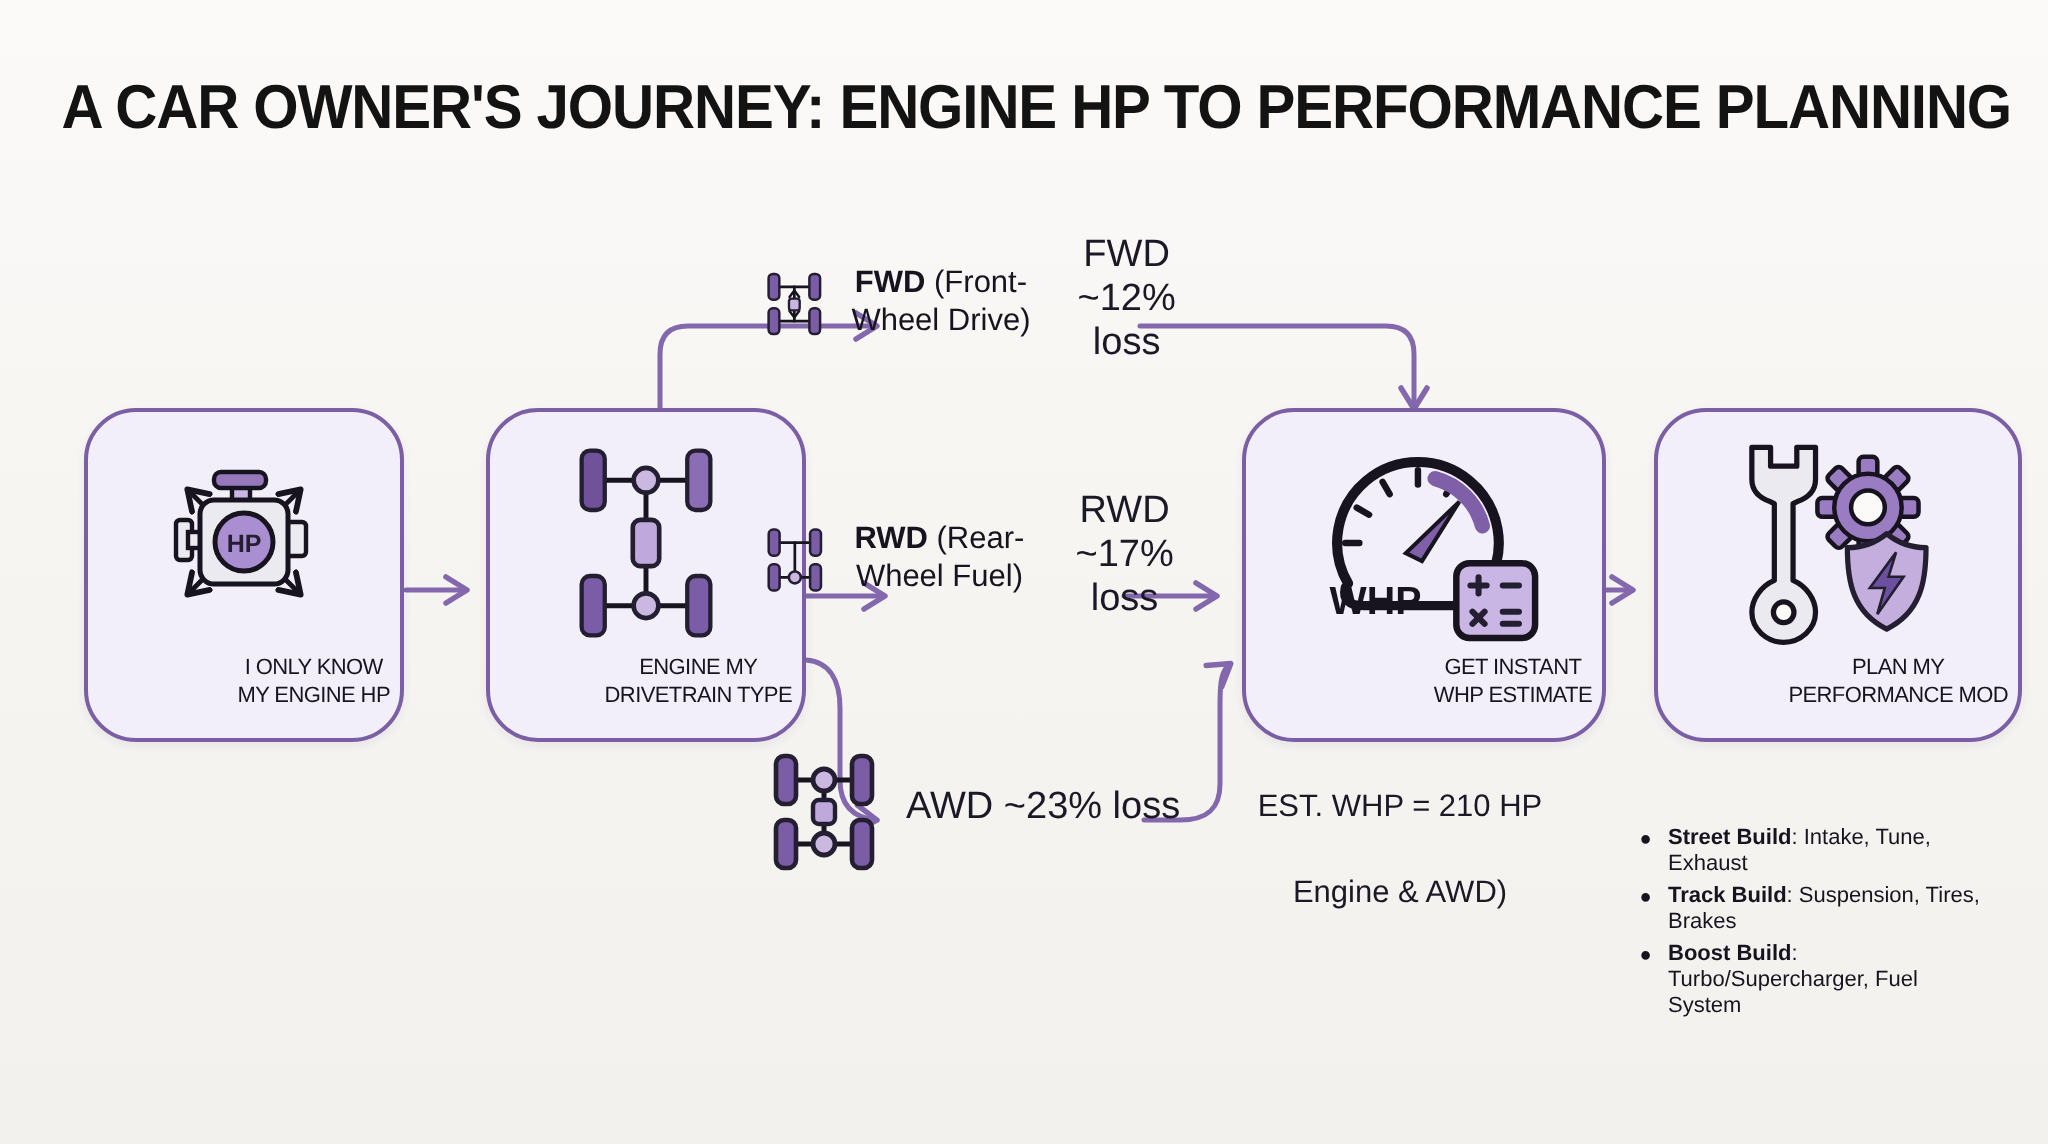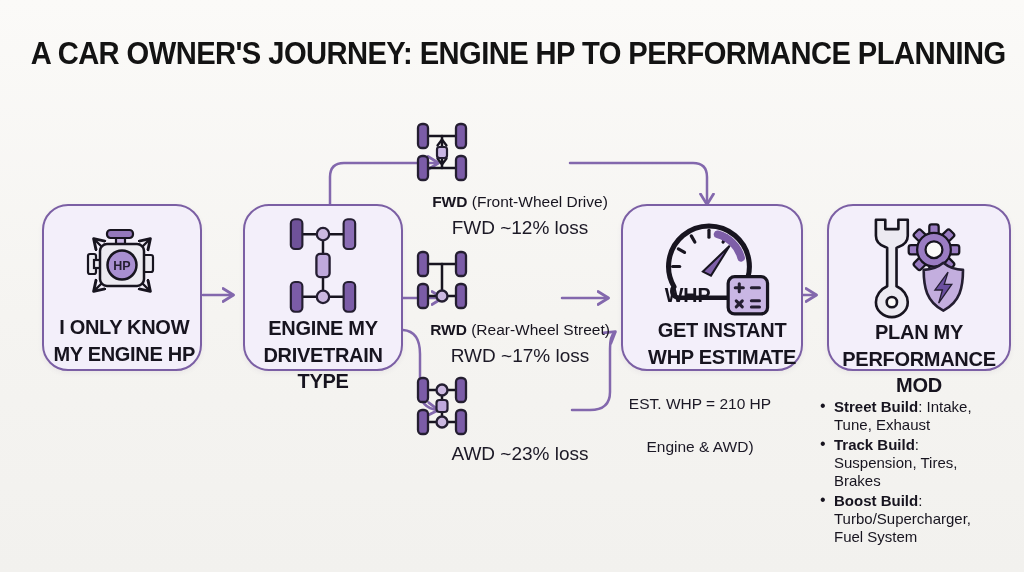--- a/index.html
+++ b/index.html
@@ -16,37 +16,37 @@
   }
   .connectors { position:absolute; left:0; top:0; pointer-events:none; }
   .node {
     position:absolute; top:204px; height:167px; box-sizing:border-box;
     background:#f3effa; border:2.5px solid #7b5fa4; border-radius:26px;
     display:flex; flex-direction:column; align-items:flex-end;
     padding:10px 5px 13px; box-shadow:0 2px 5px rgba(80,60,120,0.07);
   }
   .icon-box { flex:1; display:flex; align-items:center; justify-content:center; width:100%; }
   .node-label {
-    font-weight:bold; font-size:20px; line-height:1.33; text-align:center;
+    font-weight:normal; font-size:11px; line-height:1.33; text-align:center;
     letter-spacing:-0.3px; color:#17141f;
   }
   .caption {
     position:absolute; text-align:center; font-size:15.5px; line-height:1.38;
     color:#1c1926;
   }
   .branch {
-    position:absolute; left:410px; width:220px; display:flex;
-    flex-direction:column; gap:9px;
+    position:absolute; left:380px; width:220px; display:flex;
+    flex-direction:row; align-items:center; gap:9px;
   }
   .branch-label { font-size:15.5px; text-align:center; color:#17141f; line-height:1.2; }
   .branch-label .b { font-weight:bold; }
   .branch-loss { font-size:19px; text-align:center; color:#1c1926; margin-top:-4px; }
   .bullets {
-    position:absolute; left:820px; top:398px; width:176px; margin:0; padding:0;
-    list-style:none; font-size:15px; line-height:1.18; color:#17141f;
+    position:absolute; left:820px; top:413px; width:176px; margin:0; padding:0;
+    list-style:none; font-size:11px; line-height:1.18; color:#17141f;
   }
   .bullets li { position:relative; padding-left:14px; margin-bottom:3px; }
   .bullets li::before { content:"•"; position:absolute; left:0; top:-1px; font-size:16px; }
   .bullets .b { font-weight:bold; }
 </style>
 </head>
 <body>
 
 <div class="canvas">
 
@@ -153,21 +153,21 @@
         <line x1="32" y1="16" x2="32" y2="48"></line>
         <line x1="18" y1="48" x2="46" y2="48"></line>
       </g>
       <rect x="8" y="4" width="10" height="24" rx="4" fill="#7b5ca7" stroke="#241e31" stroke-width="2.3"></rect>
       <rect x="46" y="4" width="10" height="24" rx="4" fill="#7b5ca7" stroke="#241e31" stroke-width="2.3"></rect>
       <rect x="8" y="36" width="10" height="24" rx="4" fill="#7b5ca7" stroke="#241e31" stroke-width="2.3"></rect>
       <rect x="46" y="36" width="10" height="24" rx="4" fill="#7b5ca7" stroke="#241e31" stroke-width="2.3"></rect>
       <circle cx="32" cy="48" r="5.5" fill="#cbb8e0" stroke="#241e31" stroke-width="2.4"></circle>
     </svg>
     <div class="branch-label">
-      <span class="b">RWD</span><span> (Rear-Wheel Street)</span>
+      <span class="b">RWD</span><span> (Rear-Wheel Fuel)</span>
     </div>
     <div class="branch-loss">RWD ~17% loss</div>
   </div>
 
   <div class="branch" style="top:374px">
     <svg width="64" height="64" viewBox="0 0 64 64">
       <g stroke="#17141f" stroke-width="2.5" stroke-linecap="round">
         <line x1="18" y1="16" x2="46" y2="16"></line>
         <line x1="32" y1="16" x2="32" y2="48"></line>
         <line x1="18" y1="48" x2="46" y2="48"></line>

